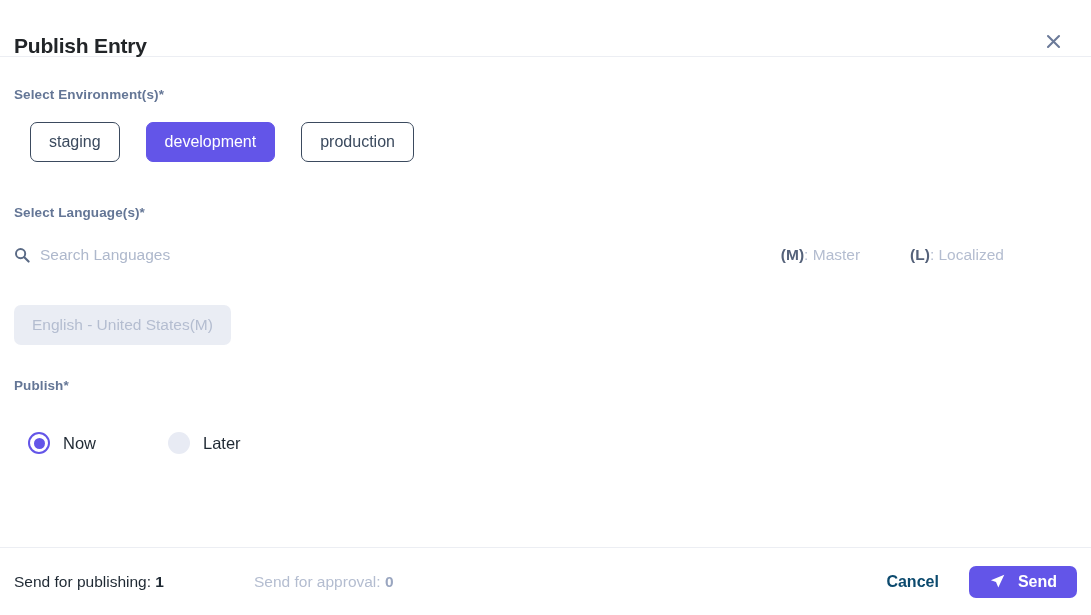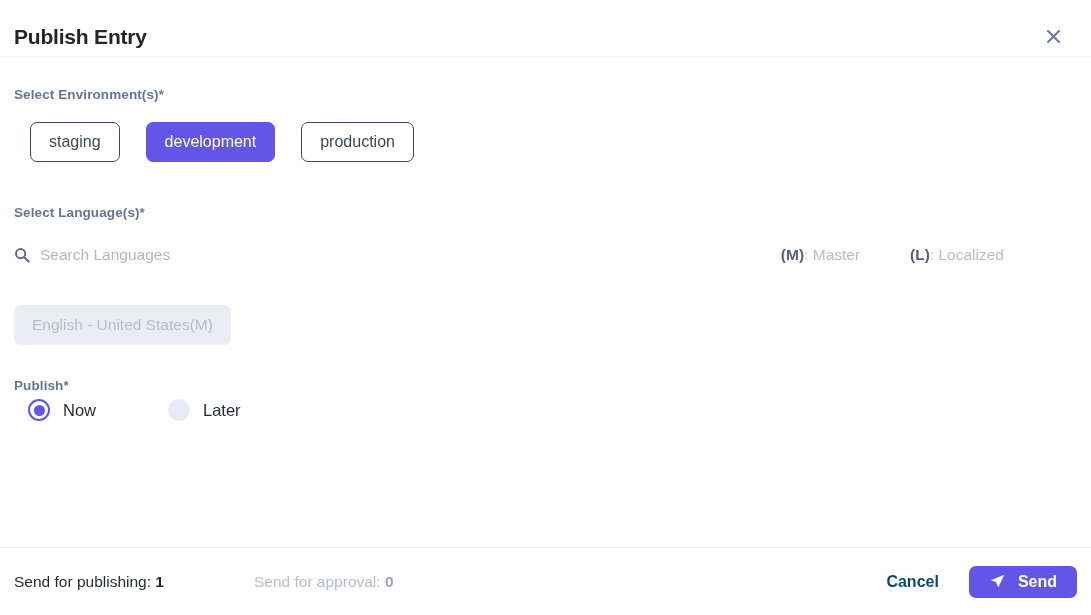--- a/index.html
+++ b/index.html
@@ -23,21 +23,21 @@
     flex-direction: column;
     background: #ffffff;
   }
 
   
   .modal-header {
     height: 57px;
     min-height: 57px;
     box-sizing: border-box;
     display: flex;
-    align-items: center;
+    align-items: flex-end;
     justify-content: space-between;
     padding: 16px 14px 0 14px;
     border-bottom: 1px solid #eceef3;
   }
   .modal-title {
     font-size: 21px;
     font-weight: bold;
     color: #222528;
     letter-spacing: -0.2px;
     line-height: 1;
@@ -162,21 +162,21 @@
     background: #eaedf4;
     color: #b4bdd0;
     font-size: 15.5px;
     line-height: 1;
     cursor: default;
     white-space: nowrap;
   }
 
   
   .radio-row {
-    margin-top: 6px;
+    margin-top: 39px;
     display: flex;
     align-items: center;
   }
   .radio-opt {
     display: flex;
     align-items: center;
     cursor: pointer;
   }
   .radio-opt.first { width: 140px; }
   .radio-outer {

